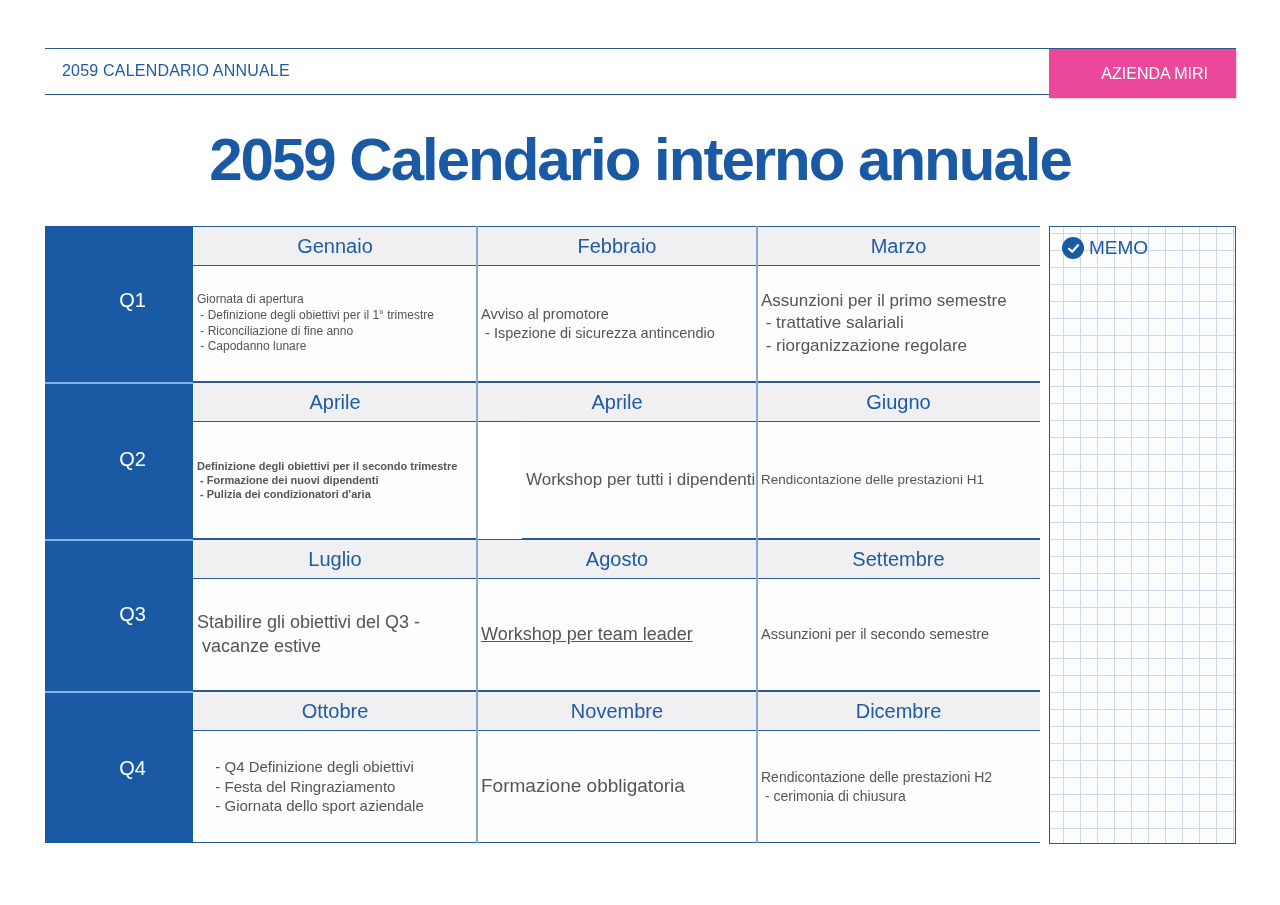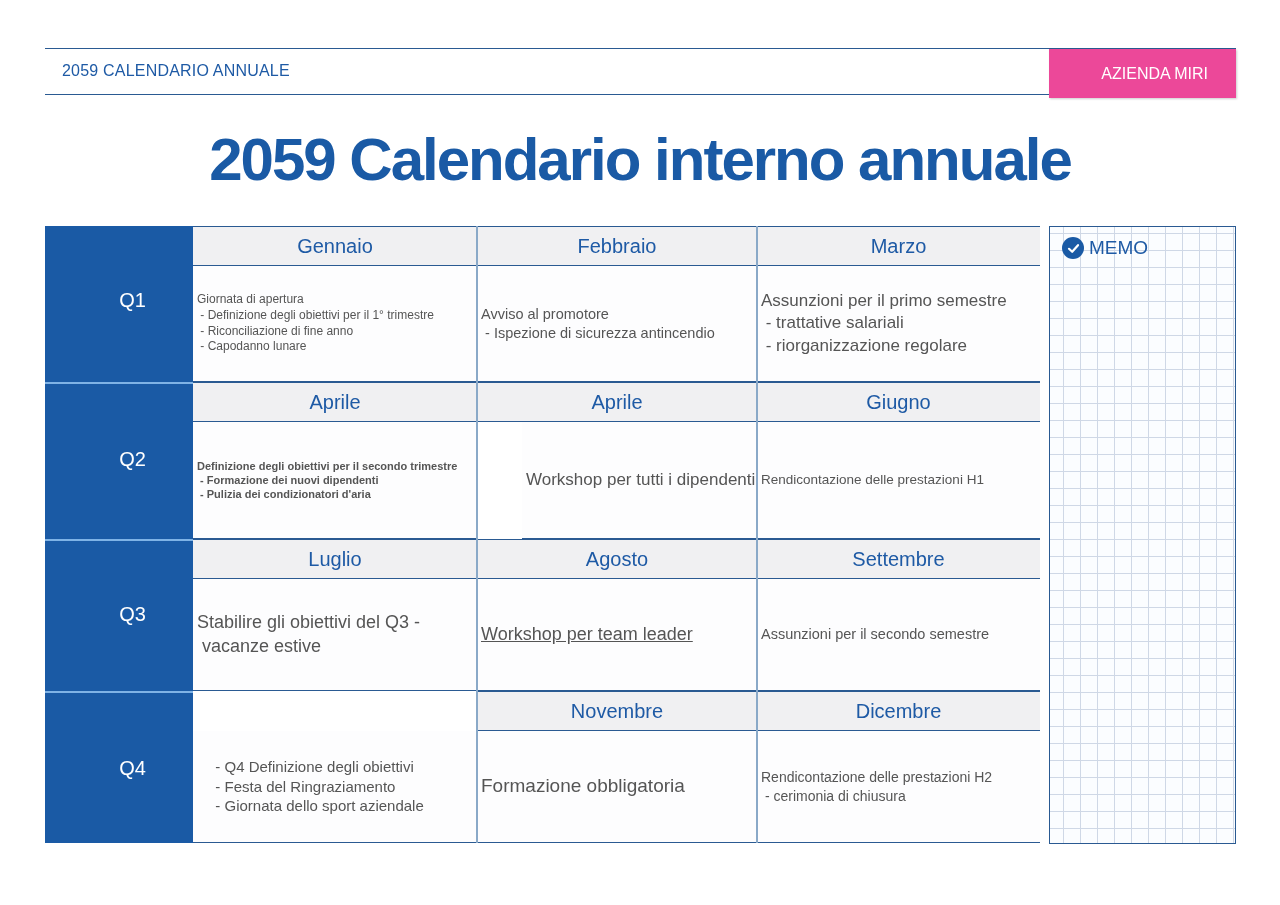--- a/index.html
+++ b/index.html
@@ -130,20 +130,21 @@
   <div class="cell" style="left:432px;top:353px;width:280px;height:112px;font-size:18px;text-decoration:underline;">
       <span class="txt">Workshop per team leader</span>
     </div>
   <div class="cell" style="left:712px;top:353px;width:283px;height:112px;font-size:14.5px;">
       <span class="txt">Assunzioni per il secondo semestre</span>
     </div>
 
   <div class="quarter q-sep" style="top:465px;height:152px;">
     <span style="top:64px;">Q4</span>
   </div>
+  <div class="month-head" style="left:148px;top:465px;width:284px;">Ottobre</div>
   <div class="month-head" style="left:432px;top:465px;width:280px;">Novembre</div>
   <div class="month-head" style="left:712px;top:465px;width:283px;">Dicembre</div>
   <div class="cell" style="left:148px;top:505px;width:284px;height:112px;font-size:15px;padding-left:14px;">
       <span class="txt">  - Q4 Definizione degli obiettivi
   - Festa del Ringraziamento
   - Giornata dello sport aziendale</span>
     </div>
   <div class="cell" style="left:432px;top:505px;width:280px;height:112px;font-size:19px;">
       <span class="txt">Formazione obbligatoria</span>
     </div>

